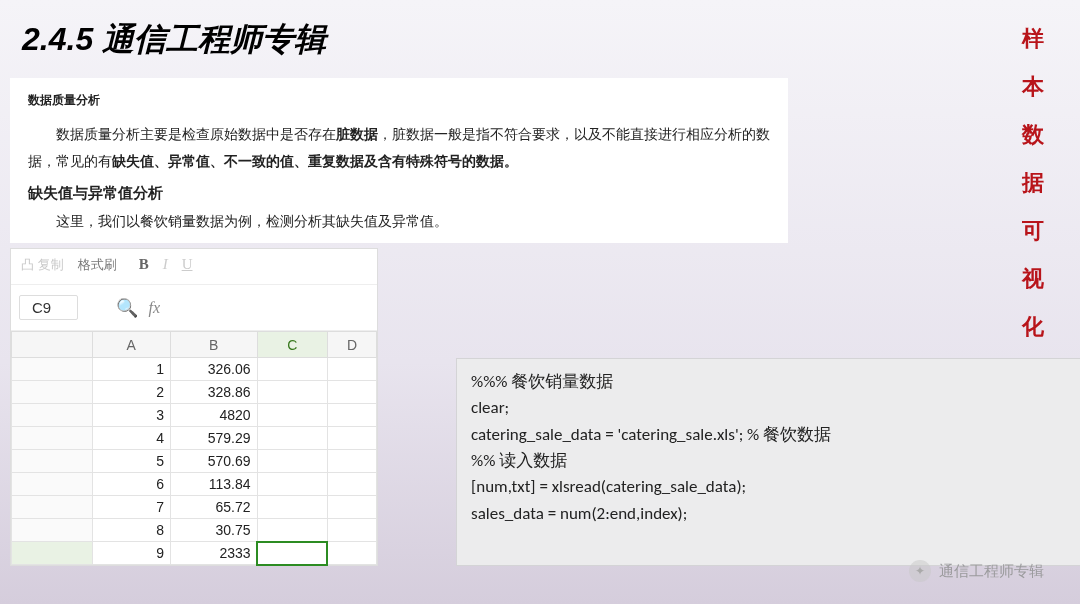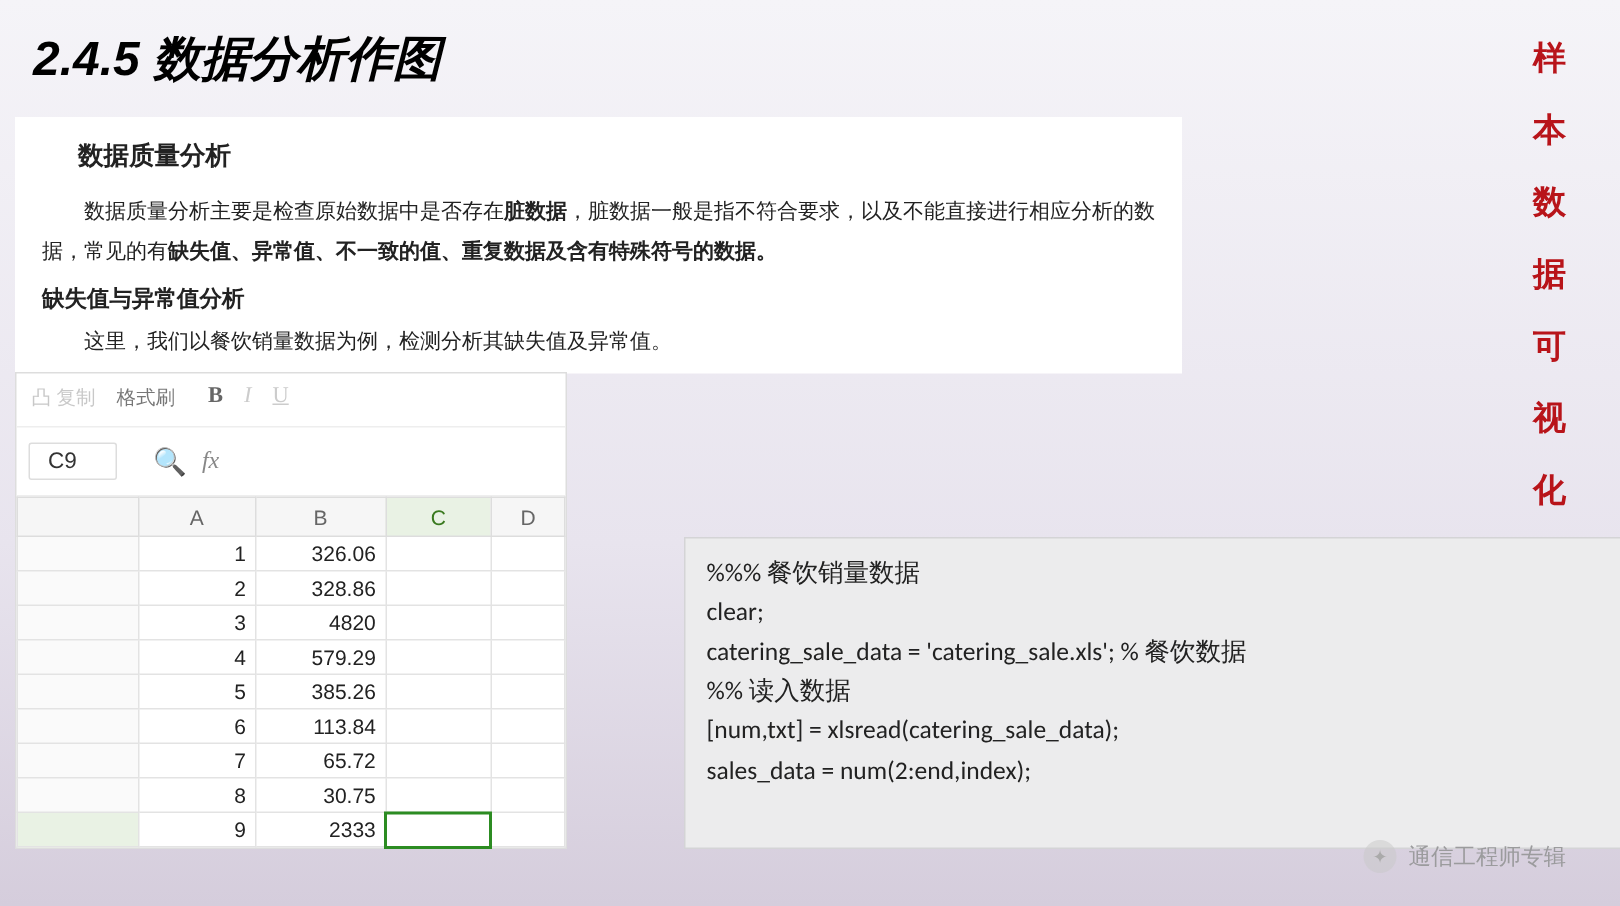--- a/index.html
+++ b/index.html
@@ -38,23 +38,22 @@
       left: 10px;
       width: 778px;
       background: #fff;
       padding: 14px 18px 10px 18px;
       font-size: 14px;
       color: #222;
       z-index: 1;
     }
     .text-panel .sub1 {
       font-weight: bold;
-      font-size: 17px;
+      font-size: 12px;
       margin-bottom: 12px;
-      margin-left: 24px;
     }
     .text-panel .p1 {
       line-height: 1.9;
       margin-bottom: 10px;
       text-indent: 2em;
     }
     .text-panel .sub2 {
       font-weight: bold;
       font-size: 15px;
       margin: 6px 0 10px 0;
@@ -86,21 +85,21 @@
     .toolbar .cut { opacity: .4; }
     .toolbar .fmt { margin-right: 8px; }
     .toolbar .b { font-weight: bold; font-family: serif; font-size: 15px; color:#666;}
     .toolbar .i { font-style: italic; font-family: serif; font-size: 15px; color:#ccc;}
     .toolbar .u { text-decoration: underline; font-family: serif; font-size: 15px; color:#ccc;}
     .namebox-row {
       display: flex;
       align-items: center;
       padding: 10px 8px;
       border-bottom: 1px solid #eee;
-      gap: 24px;
+      gap: 38px;
     }
     .namebox {
       border: 1px solid #ddd;
       padding: 3px 26px 3px 12px;
       font-size: 15px;
       color: #333;
       background: #fff;
       border-radius: 2px;
     }
     .fx-area { display:flex; align-items:center; gap:10px; color:#888; font-size:17px;}
@@ -179,21 +178,21 @@
     .wm-icon {
       width: 22px; height: 22px; border-radius: 50%;
       background: rgba(200,200,200,.5);
       display:flex; align-items:center; justify-content:center;
       color:#aaa; font-size:12px;
     }
   </style>
 </head>
 <body>
 
-<div class="main-title">2.4.5  数据分析作图</div>
+<div class="main-title">2.4.5  通信工程师专辑</div>
 
 <div class="vertical-text">
   <span>样</span>
   <span>本</span>
   <span>数</span>
   <span>据</span>
   <span>可</span>
   <span>视</span>
   <span>化</span>
 </div>
@@ -257,21 +256,21 @@
         <tr>
           <td class="rowh"></td>
           <td class="val">4</td>
           <td class="val">579.29</td>
           <td class="c-col"></td>
           <td class="d-col"></td>
         </tr>
         <tr>
           <td class="rowh"></td>
           <td class="val">5</td>
-          <td class="val">385.26</td>
+          <td class="val">570.69</td>
           <td class="c-col"></td>
           <td class="d-col"></td>
         </tr>
         <tr>
           <td class="rowh"></td>
           <td class="val">6</td>
           <td class="val">113.84</td>
           <td class="c-col"></td>
           <td class="d-col"></td>
         </tr>

